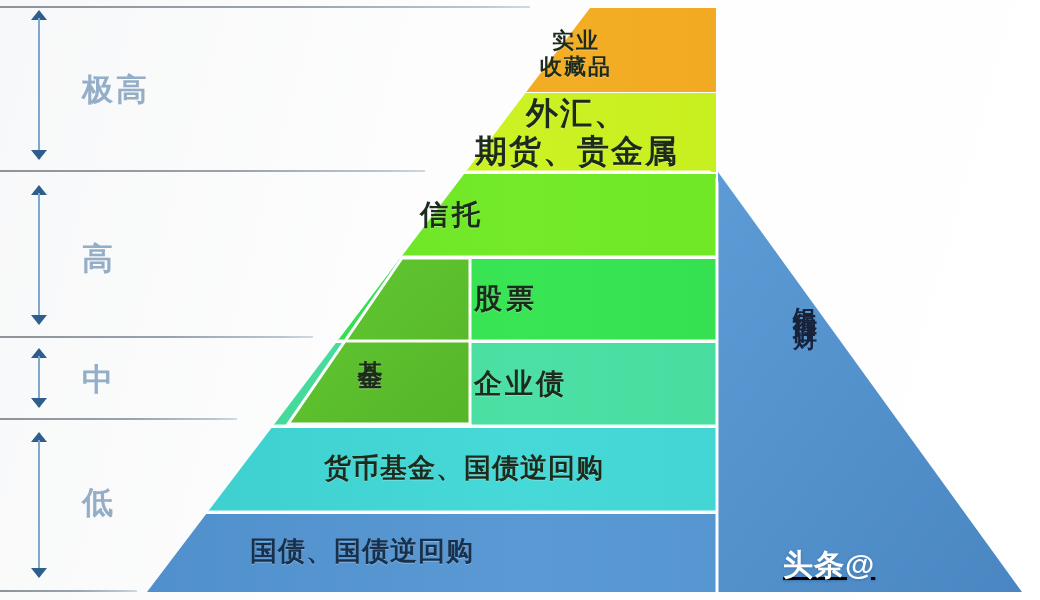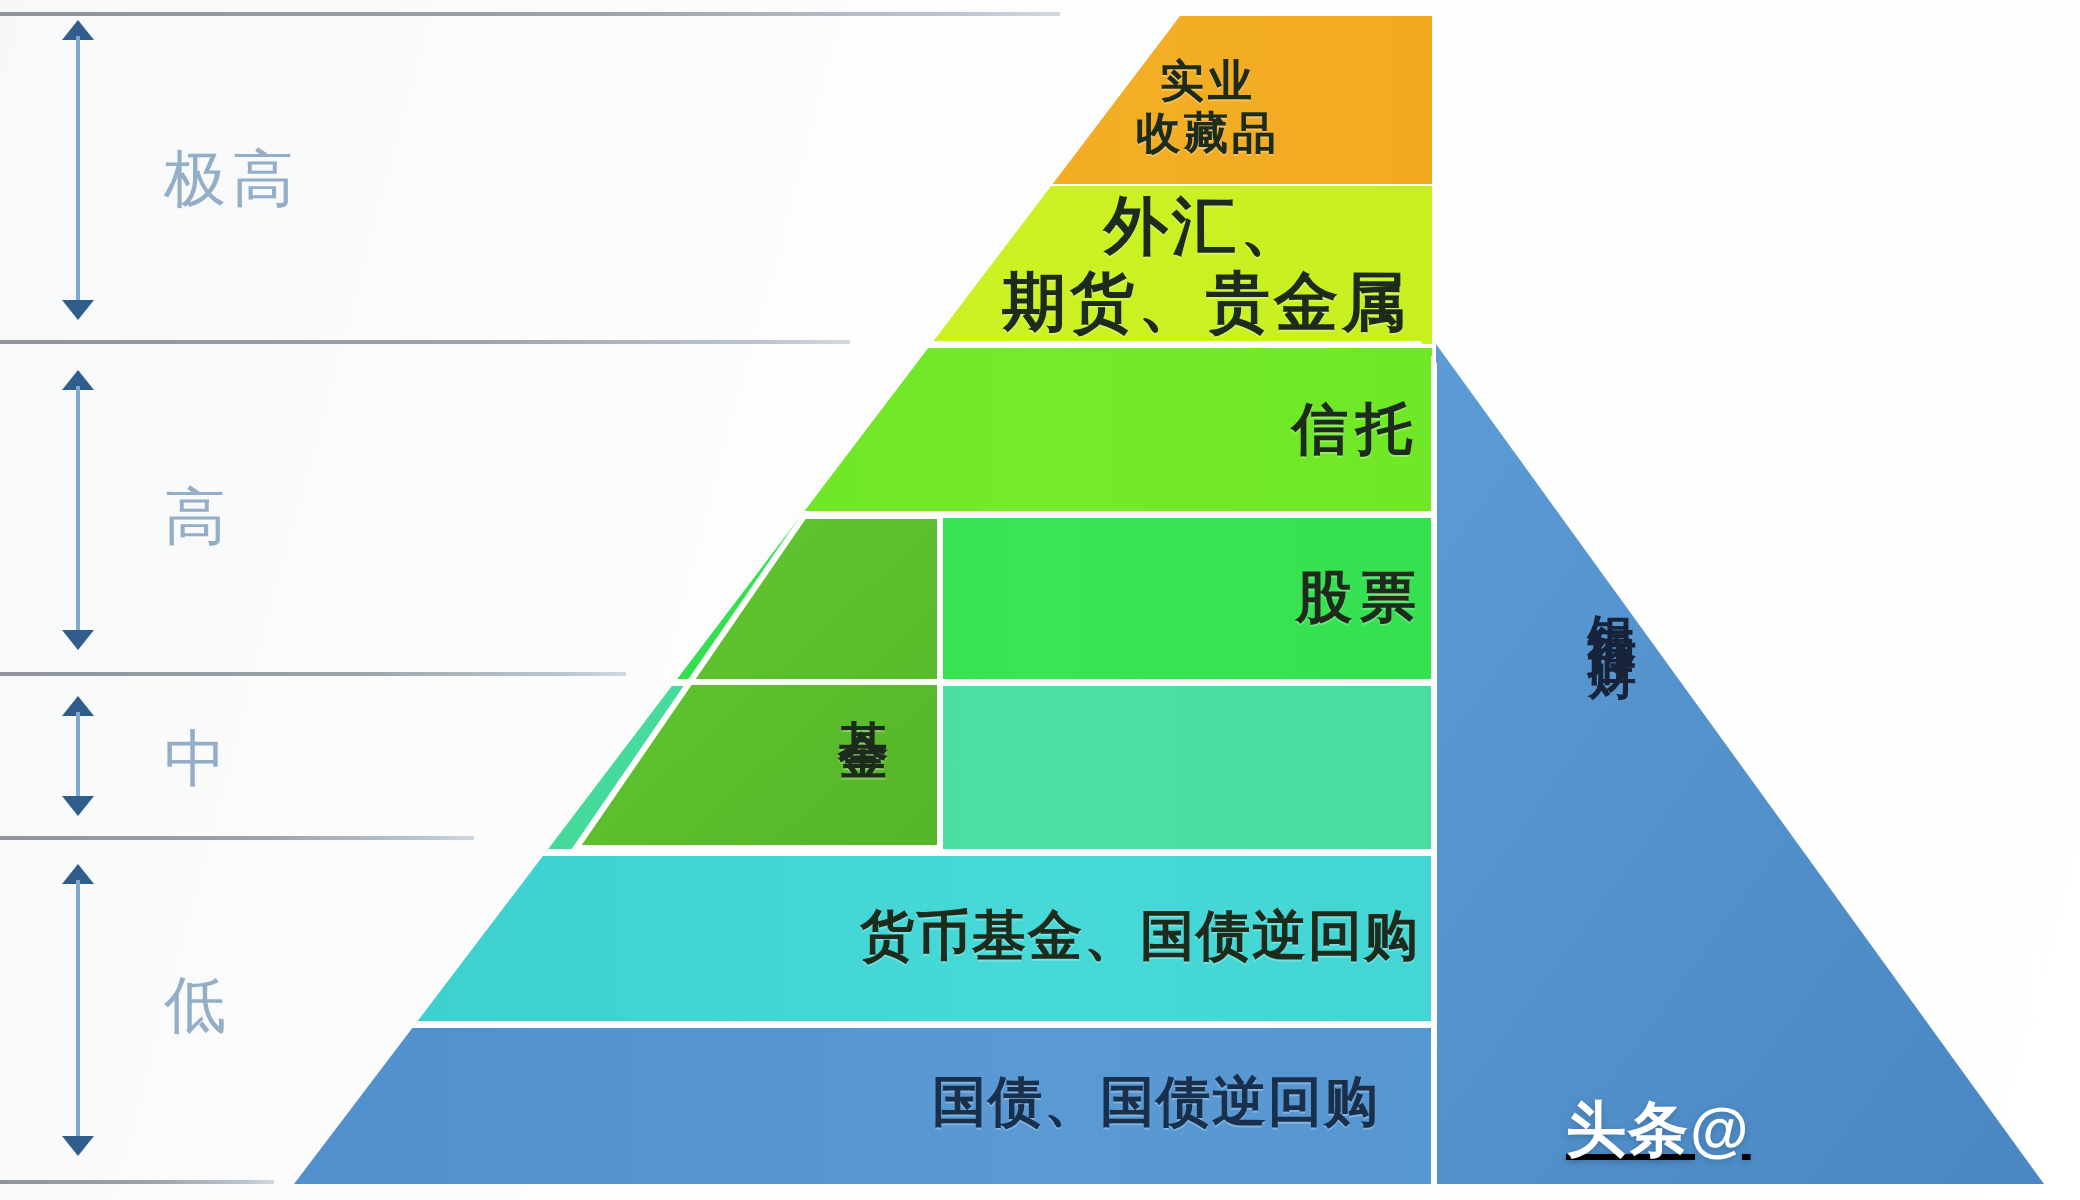--- a/index.html
+++ b/index.html
@@ -13,25 +13,25 @@
   .divider{position:absolute;height:2px;
     background:linear-gradient(90deg,#8e9499 0%,#9aa3ab 55%,#b9c6d2 90%,#cfd9e2 100%);}
   .arrow{position:absolute;width:18px;}
   .arrow .shaft{position:absolute;left:8px;top:8px;bottom:8px;width:2px;
     background:#7fa8cc;}
   .arrow .head{position:absolute;left:1px;width:0;height:0;
     border-left:8px solid transparent;border-right:8px solid transparent;}
   .arrow .head.up{top:0;border-bottom:10px solid #2f5d8c;}
   .arrow .head.dn{bottom:0;border-top:10px solid #2f5d8c;}
   .risk-label{position:absolute;color:#93aec6;font-size:31px;letter-spacing:3px;
-    white-space:nowrap;font-weight:400;}
+    white-space:nowrap;font-weight:700;}
 
   
   #pyramid{position:absolute;left:0;top:0;width:1040px;height:600px;}
-  .band{position:absolute;display:flex;align-items:center;justify-content:flex-end;}
+  .band{position:absolute;display:flex;align-items:center;justify-content:flex-start;}
   .band .txt{color:#1d2b1d;font-size:25px;font-weight:700;letter-spacing:2px;
     line-height:1.18;text-align:center;white-space:pre-line;
     text-shadow:0 1px 0 rgba(255,255,255,.25);}
 
   .side-label{position:absolute;color:#17233a;font-size:24px;font-weight:700;
     writing-mode:vertical-rl;letter-spacing:6px;line-height:1.25;}
 
   
   #fund-box .txt{font-size:25px;}
 
@@ -142,20 +142,23 @@
   </div>
 
   <div class="band" style="left:420px;top:176px;width:290px;height:78px;">
     <span class="txt" style="font-size:28px;letter-spacing:4px;">信托</span>
   </div>
 
   <div class="band" style="left:474px;top:261px;width:238px;height:76px;">
     <span class="txt" style="font-size:28px;letter-spacing:4px;">股票</span>
   </div>
 
+  <div class="band" style="left:474px;top:345px;width:238px;height:78px;">
+    <span class="txt" style="font-size:28px;letter-spacing:3px;">企业债</span>
+  </div>
 
   <div class="band" style="left:280px;top:430px;width:430px;height:78px;">
     <span class="txt" style="font-size:27px;letter-spacing:1px;margin-left:44px;">货币基金、国债逆回购</span>
   </div>
 
   <div class="band" style="left:250px;top:516px;width:440px;height:72px;">
     <span class="txt" style="font-size:27px;letter-spacing:1px;color:#18304b;">国债、国债逆回购</span>
   </div>
 
   <div class="band" id="fund-box" style="left:355px;top:300px;width:90px;height:90px;">

